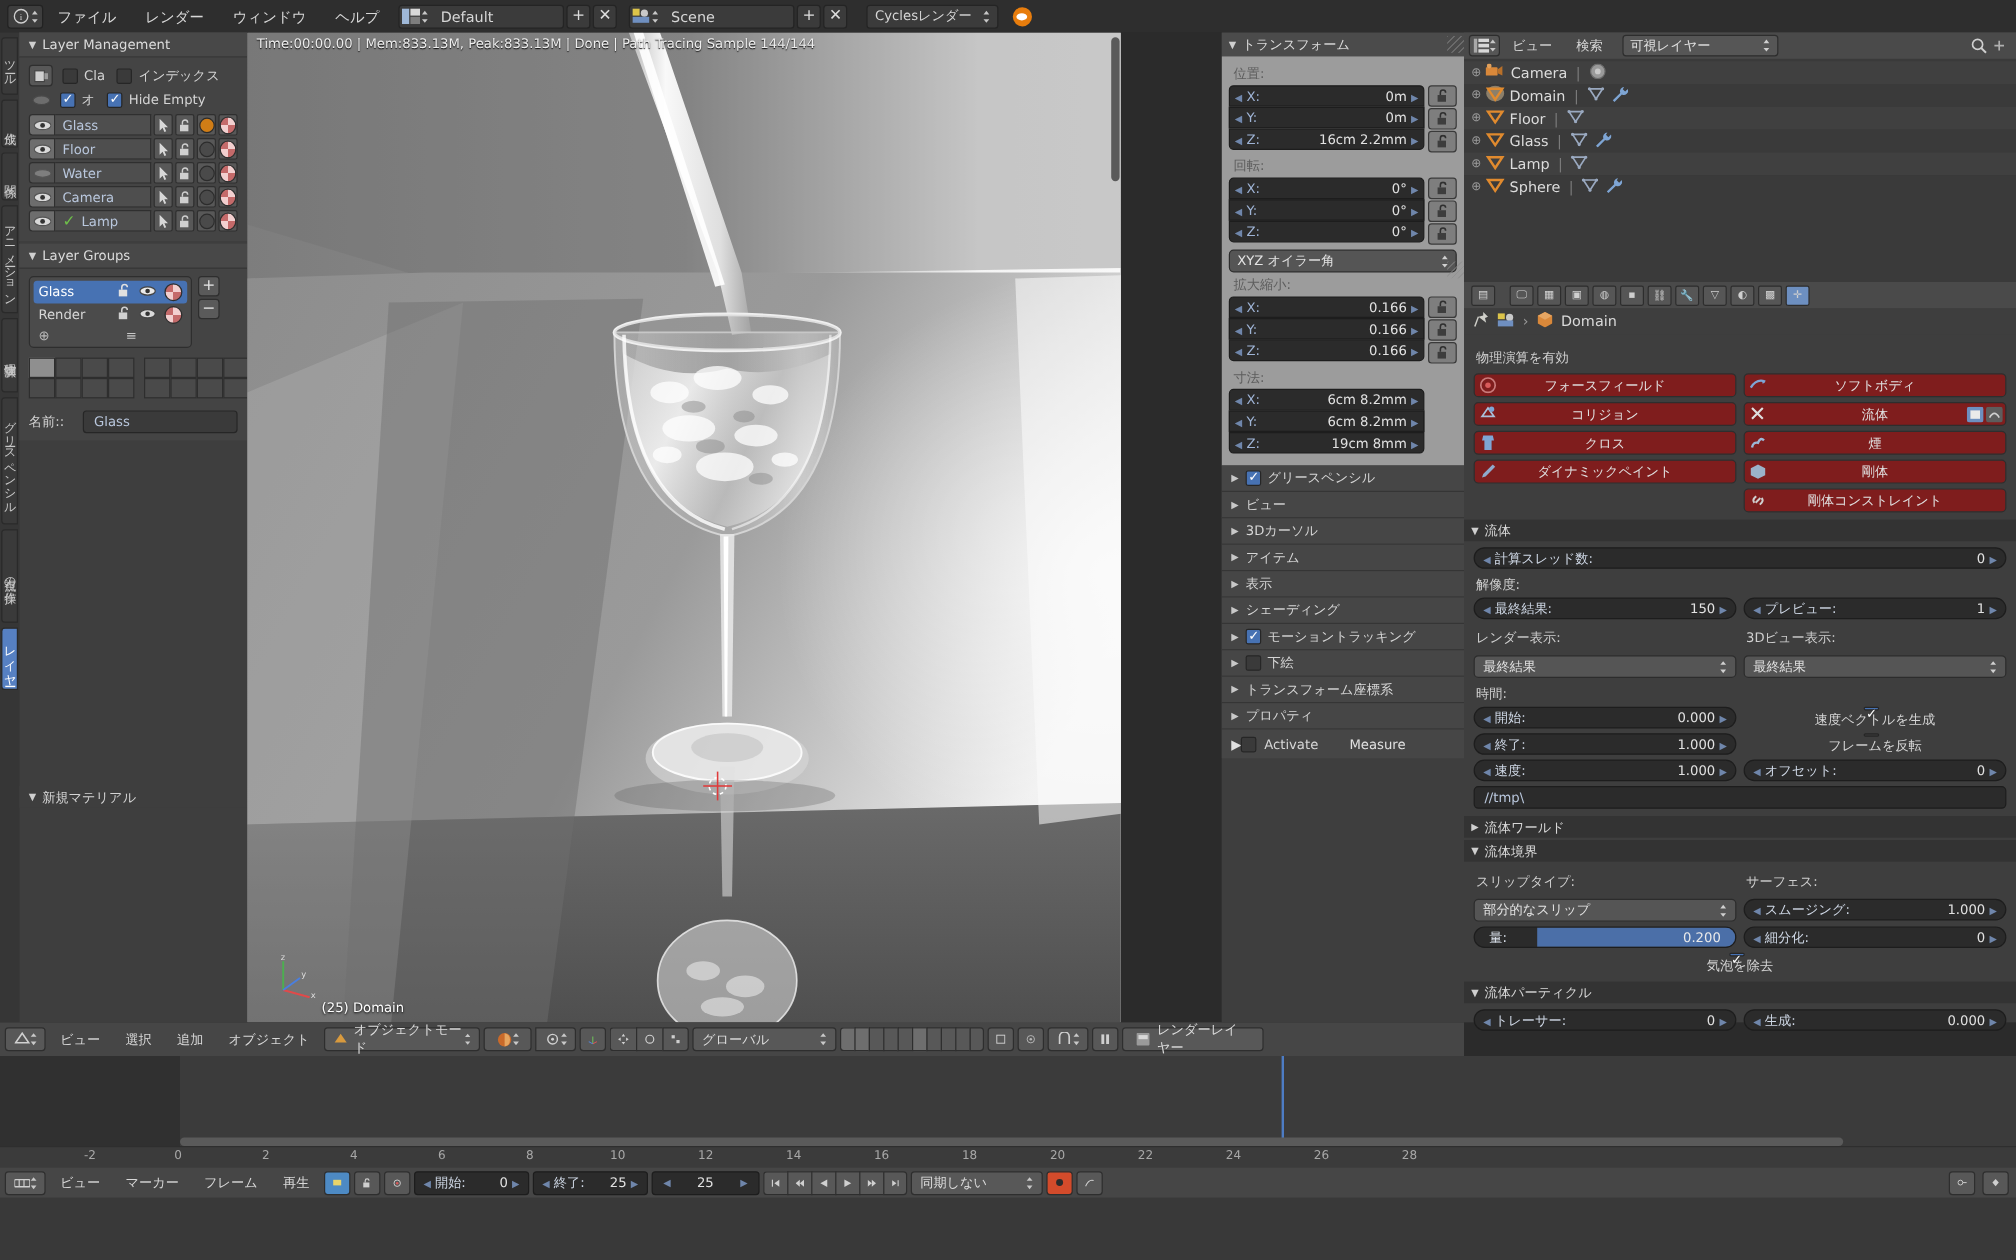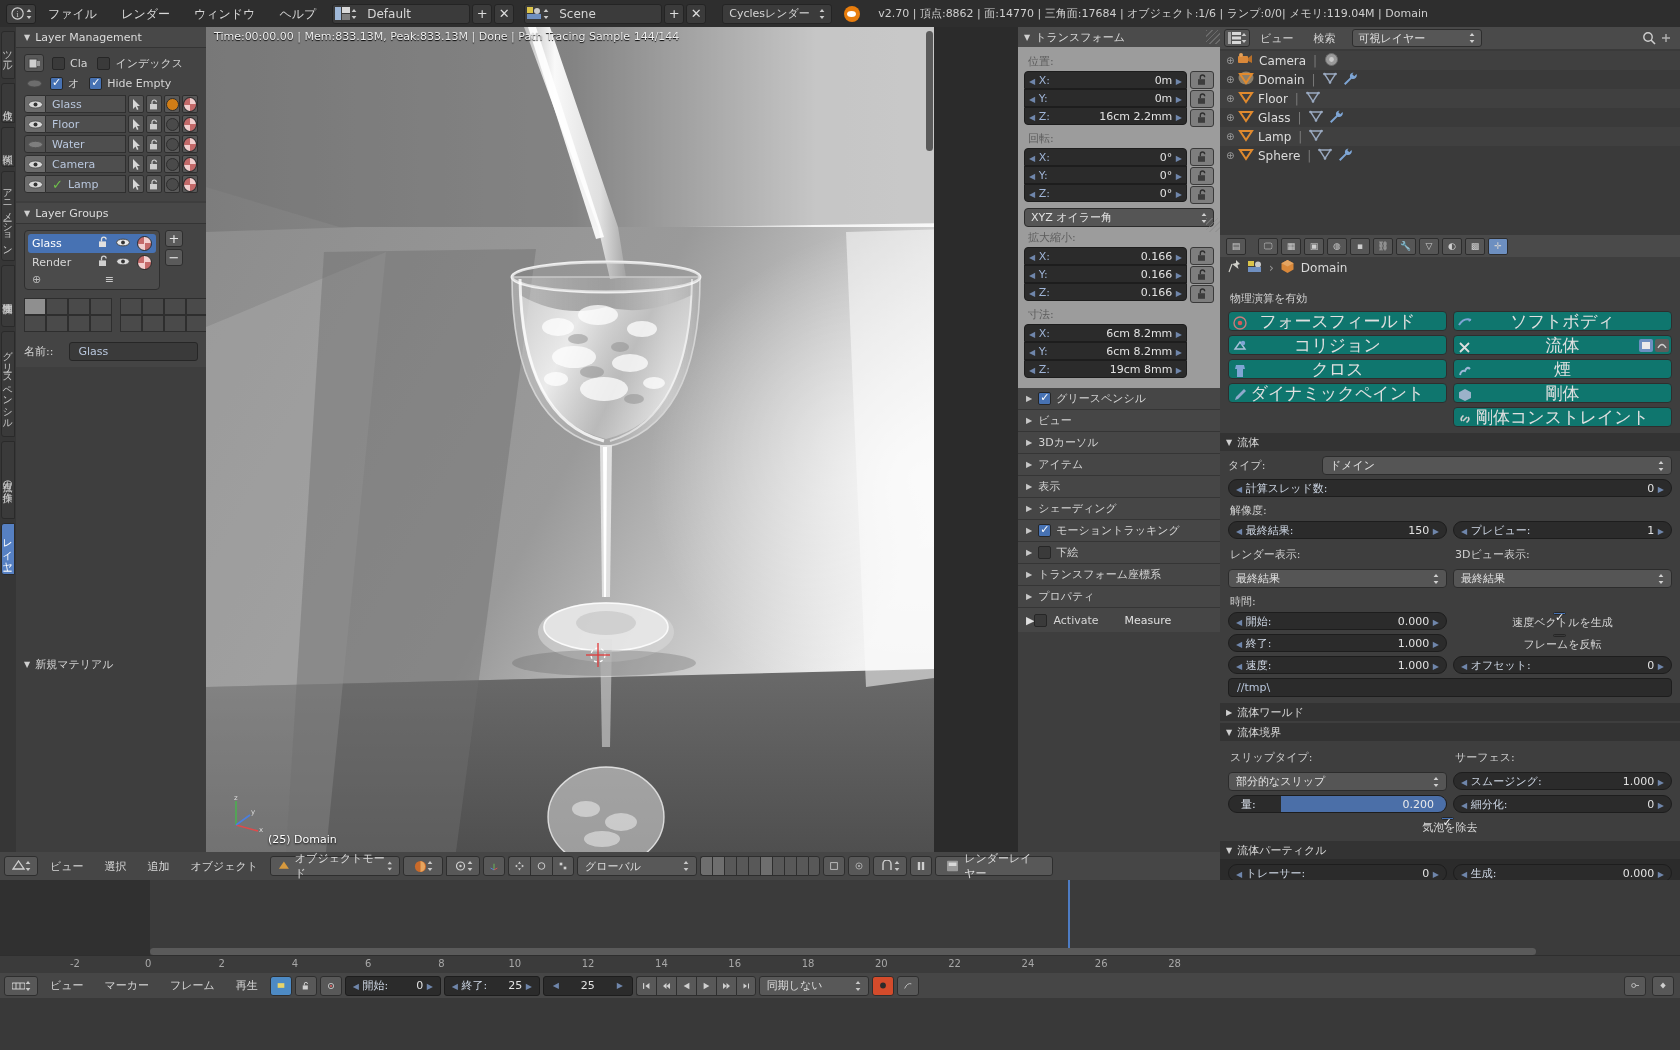--- a/index.html
+++ b/index.html
@@ -141,22 +141,22 @@
   .pr-tabs { height:22px; background:#4a4a4a; display:flex; align-items:center; padding-left:6px; gap:3px; }
   .pr-tab { width:20px; height:17px; background:#565656; border:1px solid #2d2d2d; border-radius:2px;
     display:flex; align-items:center; justify-content:center; font-size:9px; color:#cfcfcf; }
   .pr-tab.active { background:#6d8fc0; }
   .pr-crumb { height:22px; background:#3e3e3e; display:flex; align-items:center; padding-left:8px;
     font-size:12px; color:#d9d9d9; gap:7px; }
   .pr-body { padding:6px 8px; }
   .sectitle { color:#d0d0d0; font-size:11px; margin:6px 0 5px 2px; }
   .secbar { height:18px; background:#333; display:flex; align-items:center; padding-left:6px;
     font-size:11px; color:#d8d8d8; margin:6px -8px 5px -8px; }
-  .btn2 { height:20px; background:#0f766e; border:1px solid #2e2e2e; border-radius:4px;
-    display:flex; align-items:center; justify-content:center; font-size:17px; color:#e0e0e0;
+  .btn2 { height:20px; background:#7f1d1d; border:1px solid #2e2e2e; border-radius:4px;
+    display:flex; align-items:center; justify-content:center; font-size:11px; color:#e0e0e0;
     position:relative; }
   .btn2 .bic { position:absolute; left:4px; width:14px; height:14px; }
   .grid2 { display:grid; grid-template-columns:1fr 1fr; gap:4px 6px; }
   .fld { height:18px; background:#2b2b2b; border:1px solid #1d1d1d; border-radius:9px;
     display:flex; align-items:center; justify-content:space-between; padding:0 7px;
     font-size:11px; color:#cfd8e6; }
   .fld .fv { color:#e2e2e2; }
   .fldflat { height:19px; background:#555; border:1px solid #2c2c2c; border-radius:4px;
     display:flex; align-items:center; justify-content:space-between; padding:0 7px;
     font-size:11px; color:#e3e3e3; }
@@ -256,21 +256,20 @@
 
     <div class="tb-engine">
       <span>Cyclesレンダー</span>
       <svg width="6" height="12" viewBox="0 0 6 12">
           <path d="M3 1 L5.4 4 L0.6 4 Z" fill="#c8c8c8"></path>
           <path d="M3 11 L5.4 8 L0.6 8 Z" fill="#c8c8c8"></path>
         </svg>
     </div>
 
     <span class="blender-logo"></span>
-    <div class="tb-stats">v2.70 | 頂点:8862 | 面:14770 | 三角面:17684 | オブジェクト:1/6 | ランプ:0/0| メモリ:119.04M | Domain</div>
   </div>
 
   <div class="vtabs">
     <div class="vtab" style="top:4px;height:48px"><span>ツール</span></div>
     <div class="vtab" style="top:56px;height:40px"><span>作成</span></div>
     <div class="vtab" style="top:100px;height:40px"><span>関係</span></div>
     <div class="vtab" style="top:144px;height:90px"><span>アニメーション</span></div>
     <div class="vtab" style="top:238px;height:62px"><span>物理演算</span></div>
     <div class="vtab" style="top:304px;height:106px"><span>グリースペンシル</span></div>
     <div class="vtab" style="top:414px;height:78px"><span>視点の操作</span></div>
@@ -1102,30 +1101,20 @@
               </svg></span>
           <span>剛体コンストレイント</span>
         </div>
       </div>
 
       <div class="secbar">
         <span class="tri">▼</span>
         <span>流体</span>
       </div>
 
-      <div style="display:flex;align-items:center;gap:8px;margin-bottom:4px">
-        <span style="width:86px;font-size:11px;color:#d2d2d2">タイプ:</span>
-        <span class="fldflat" style="flex:1">
-          <span>ドメイン</span>
-          <svg width="6" height="12" viewBox="0 0 6 12">
-              <path d="M3 1 L5.4 4 L0.6 4 Z" fill="#d0d0d0"></path>
-              <path d="M3 11 L5.4 8 L0.6 8 Z" fill="#d0d0d0"></path>
-            </svg>
-        </span>
-      </div>
 
 
       <div class="fld" style="margin-bottom:6px">
         <span><span class="arr">◀</span> <span>計算スレッド数:</span></span>
         <span class="fv"><span>0</span> <span class="arr">▶</span></span>
       </div>
 
       <div class="lblsm">解像度:</div>
       <div class="grid2">
         <div class="fld">

